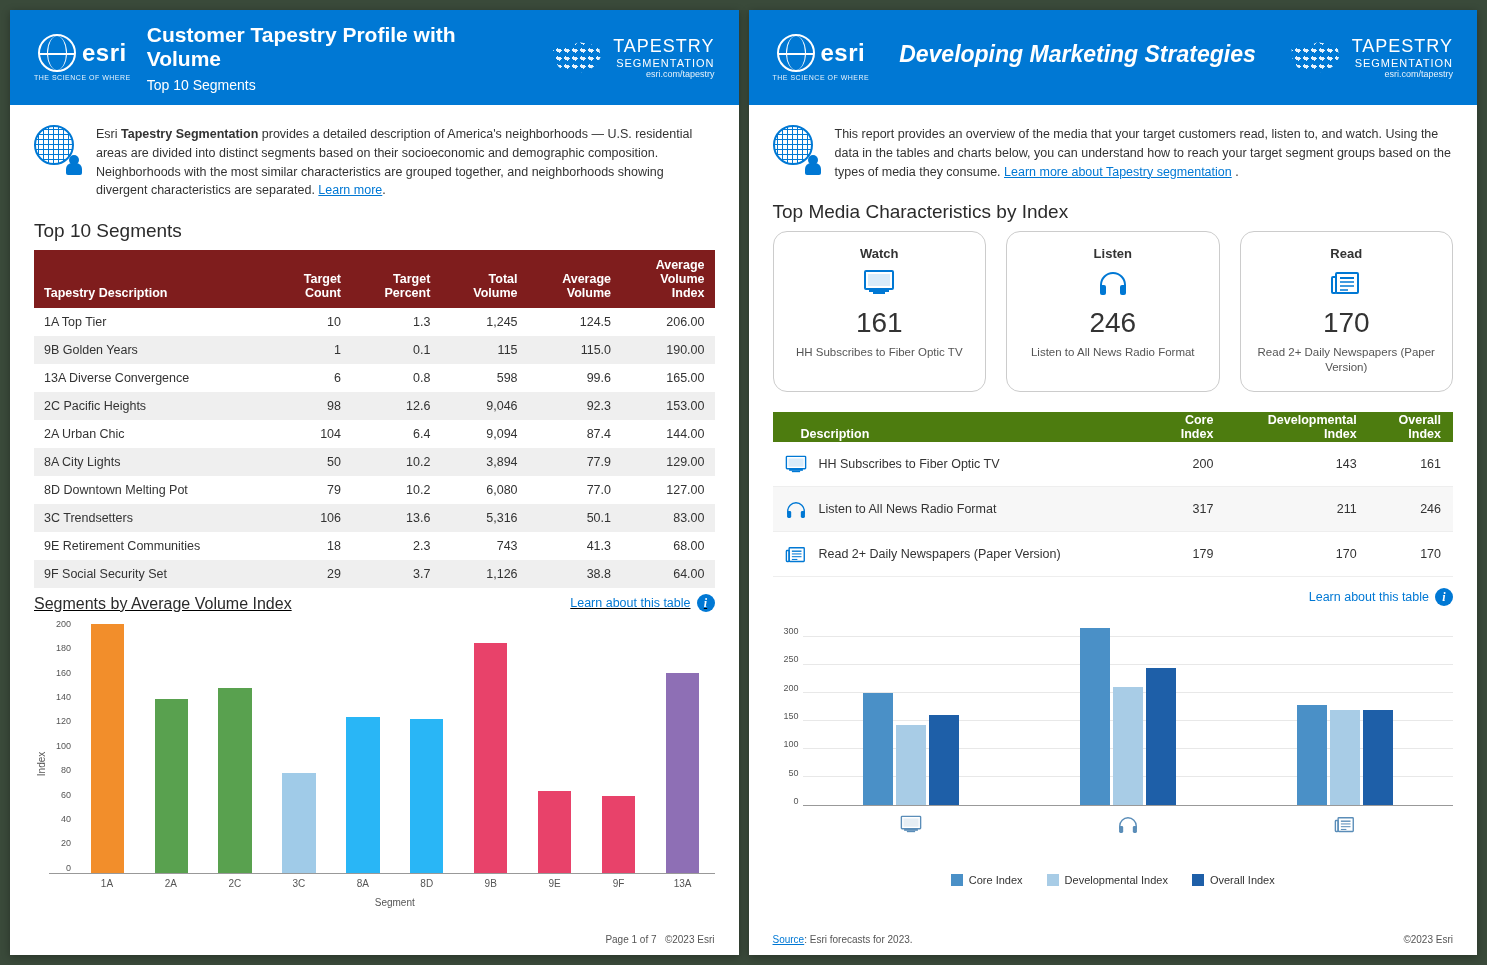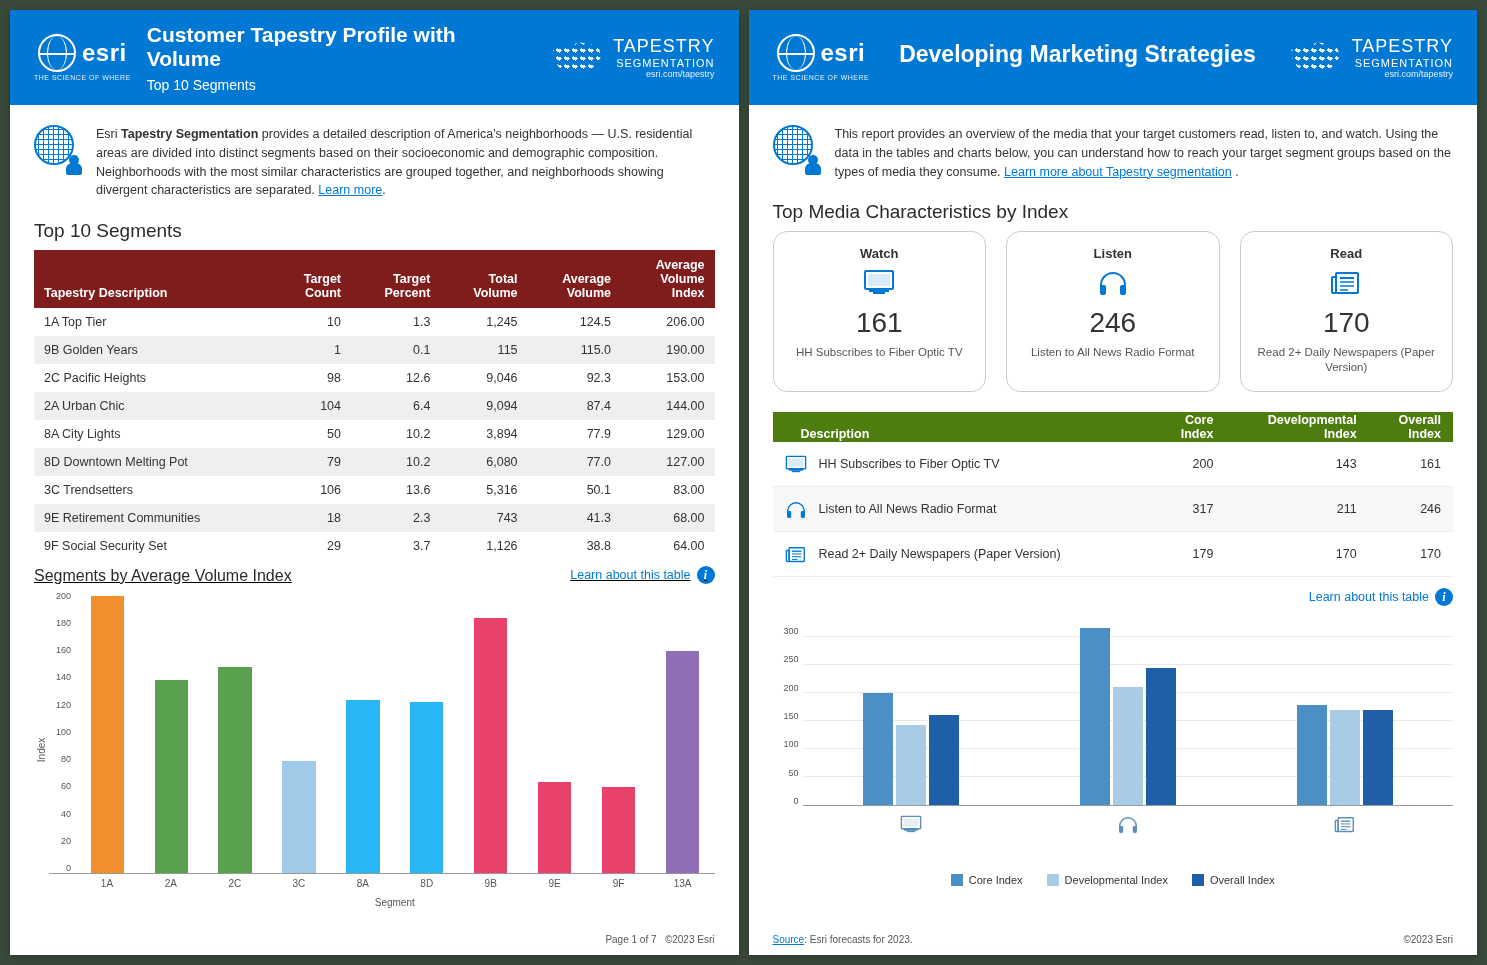--- a/index.html
+++ b/index.html
@@ -220,20 +220,28 @@
           </tr>
           <tr>
             <td>9B Golden Years</td>
             <td>1</td>
             <td>0.1</td>
             <td>115</td>
             <td>115.0</td>
             <td>190.00</td>
           </tr>
           <tr>
+            <td>13A Diverse Convergence</td>
+            <td>6</td>
+            <td>0.8</td>
+            <td>598</td>
+            <td>99.6</td>
+            <td>165.00</td>
+          </tr>
+          <tr>
             <td>2C Pacific Heights</td>
             <td>98</td>
             <td>12.6</td>
             <td>9,046</td>
             <td>92.3</td>
             <td>153.00</td>
           </tr>
           <tr>
             <td>2A Urban Chic</td>
             <td>104</td>
@@ -369,21 +377,21 @@
 <div class="page">
   <div class="header">
     <div class="logo-block">
       <div class="logo-row">
         <span class="logo-globe"></span>
         <span class="logo-text">esri</span>
       </div>
       <span class="logo-sub">THE SCIENCE OF WHERE</span>
     </div>
     <div class="header-title-block" style="text-align:center;">
-      <div class="header-title" style="font-size:23px;">Developing Marketing Strategies</div>
+      <div class="header-title" style="font-size:23px;font-style:italic;">Developing Marketing Strategies</div>
     </div>
     <div class="tapestry-block">
       <div class="tapestry-map"></div>
       <div class="tapestry-text">
         <div class="tapestry-title">TAPESTRY</div>
         <div class="tapestry-sub">SEGMENTATION</div>
         <div class="tapestry-url">esri.com/tapestry</div>
       </div>
     </div>
   </div>

